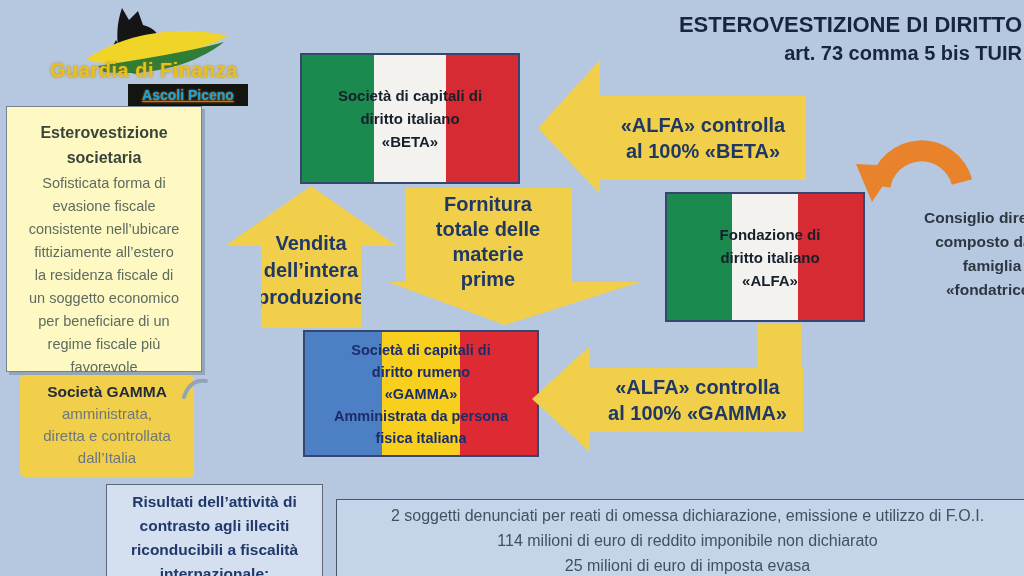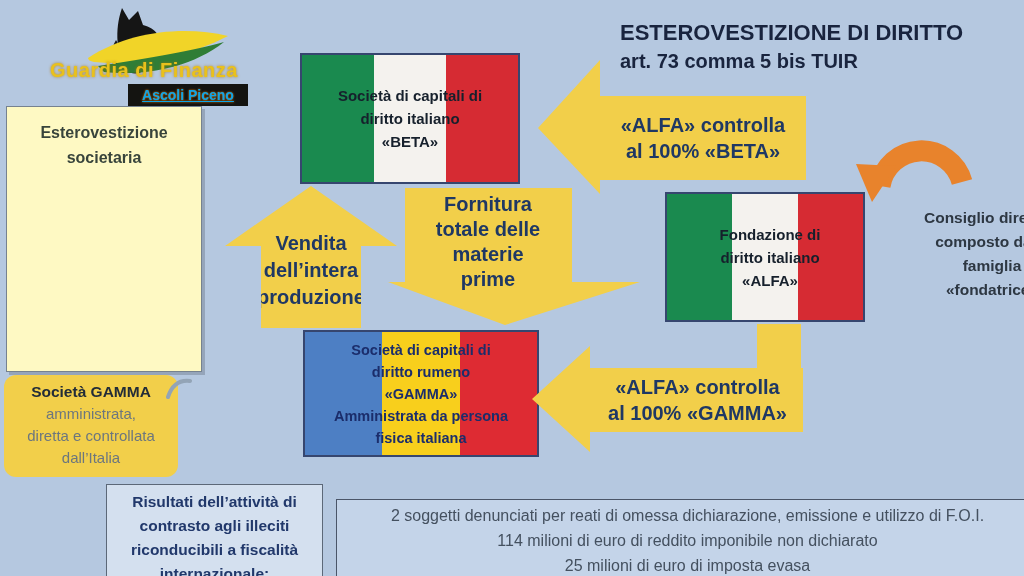--- a/index.html
+++ b/index.html
@@ -21,41 +21,41 @@
     text-shadow:0 0 2px #ff8800;text-decoration:underline;}
 
   
   #left-panel{left:6px;top:106px;width:196px;height:266px;
     background:#fef9c3;border:1px solid #76828f;
     box-shadow:3px 3px 0 rgba(110,122,140,.45);text-align:center;padding-top:13px;}
   #left-panel .pnl-title{font-size:16px;font-weight:bold;color:#38443b;line-height:25px;}
   #left-panel .pnl-body{font-size:14.5px;color:#5d6b60;line-height:23px;margin-top:2px;}
 
   
-  #gamma-note{left:4px;top:375px;width:174px;background:var(--accent-yellow,#f2cf4a);
-    border-radius:12px;text-align:center;padding:6px 2px 8px 2px;}
+  #gamma-note{left:20px;top:375px;width:174px;background:var(--accent-yellow,#f2cf4a);
+    border-radius:5px;text-align:center;padding:6px 2px 8px 2px;}
   #gamma-note .gn-title{font-size:15.5px;font-weight:bold;color:#222c38;line-height:22px;}
   #gamma-note .gn-body{font-size:15px;color:#6c767e;line-height:22px;}
   #gamma-tail{right:-14px;top:0;}
 
   
   .flag-node{border:2px solid #36466f;display:flex;align-items:center;justify-content:center;
     text-align:center;font-weight:bold;}
   .flag-it{background:linear-gradient(90deg,
     var(--flag-green,#1a8a4f) 0 33.4%, #f4f2ee 33.4% 66.7%, var(--flag-red,#d62b33) 66.7% 100%);}
   .flag-ro{background:linear-gradient(90deg,
     var(--ro-blue,#4d7fc4) 0 33.4%, var(--ro-yellow,#f8cf1c) 33.4% 66.7%, var(--ro-red,#de2b33) 66.7% 100%);}
   #node-beta{left:300px;top:53px;width:220px;height:131px;}
   #node-alfa{left:665px;top:192px;width:200px;height:130px;padding-left:10px;}
   #node-gamma{left:303px;top:330px;width:236px;height:127px;}
   .flag-label{font-size:15px;color:#16202c;line-height:23px;}
   #node-gamma .flag-label{font-size:14.5px;color:#1b2d6b;line-height:22px;}
 
   
-  #slide-title{left:620px;top:18px;width:402px;text-align:left;color:#19243e;}
+  #slide-title{left:620px;top:10px;width:402px;text-align:right;color:#19243e;}
   #slide-title .t1{font-size:22px;font-weight:bold;line-height:29px;}
   #slide-title .t2{font-size:20px;font-weight:bold;line-height:28px;}
 
   
   .yarrow{background:var(--accent-yellow,#f2cf4a);}
   .arrow-text{position:absolute;display:flex;align-items:center;justify-content:center;
     text-align:center;font-weight:bold;color:var(--navy,#1f3864);font-size:20px;line-height:26px;}
   #arrow-beta{left:538px;top:58px;width:268px;height:137px;
     clip-path:polygon(0px 70px,62px 2px,62px 38px,268px 38px,268px 122px,62px 122px,62px 136px);}
   #arrow-beta .arrow-text{left:66px;right:4px;top:38px;height:84px;}
@@ -100,20 +100,29 @@
   </div>
 
   <div id="slide-title" class="abs">
     <div class="t1">ESTEROVESTIZIONE DI DIRITTO</div>
     <div class="t2">art. 73 comma 5 bis TUIR</div>
   </div>
 
   <div id="left-panel" class="abs">
     <div class="pnl-title preline">Esterovestizione
 societaria</div>
+    <div class="pnl-body preline">Sofisticata forma di
+evasione fiscale
+consistente nell’ubicare
+fittiziamente all’estero
+la residenza fiscale di
+un soggetto economico
+per beneficiare di un
+regime fiscale più
+favorevole</div>
   </div>
 
   <div id="gamma-note" class="abs">
     <svg id="gamma-tail" class="abs" width="26" height="24" viewBox="0 0 26 24">
       <path d="M2,22 Q8,4 24,6" fill="none" stroke="#93a4b6" stroke-width="4" stroke-linecap="round"></path>
     </svg>
     <div class="gn-title">Società GAMMA</div>
     <div class="gn-body preline">amministrata,
 diretta e controllata
 dall’Italia</div>

